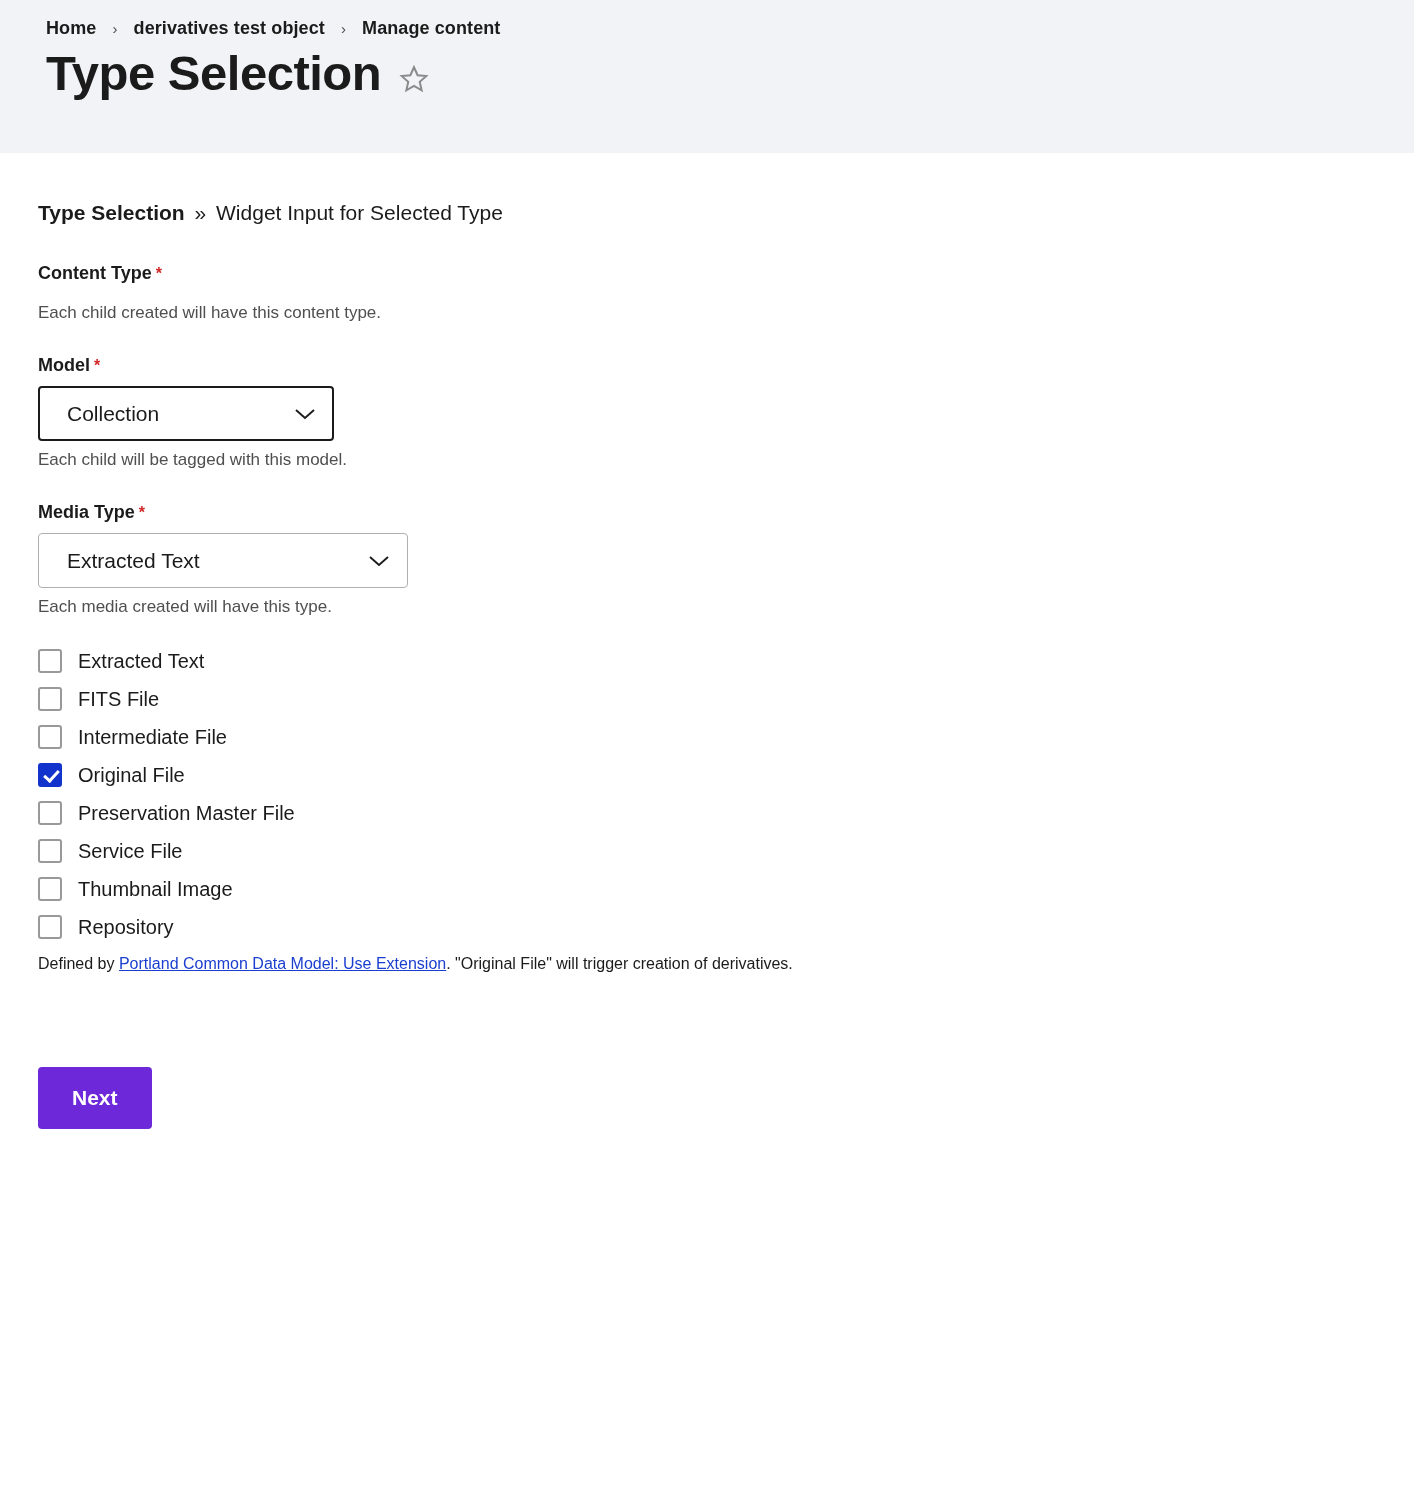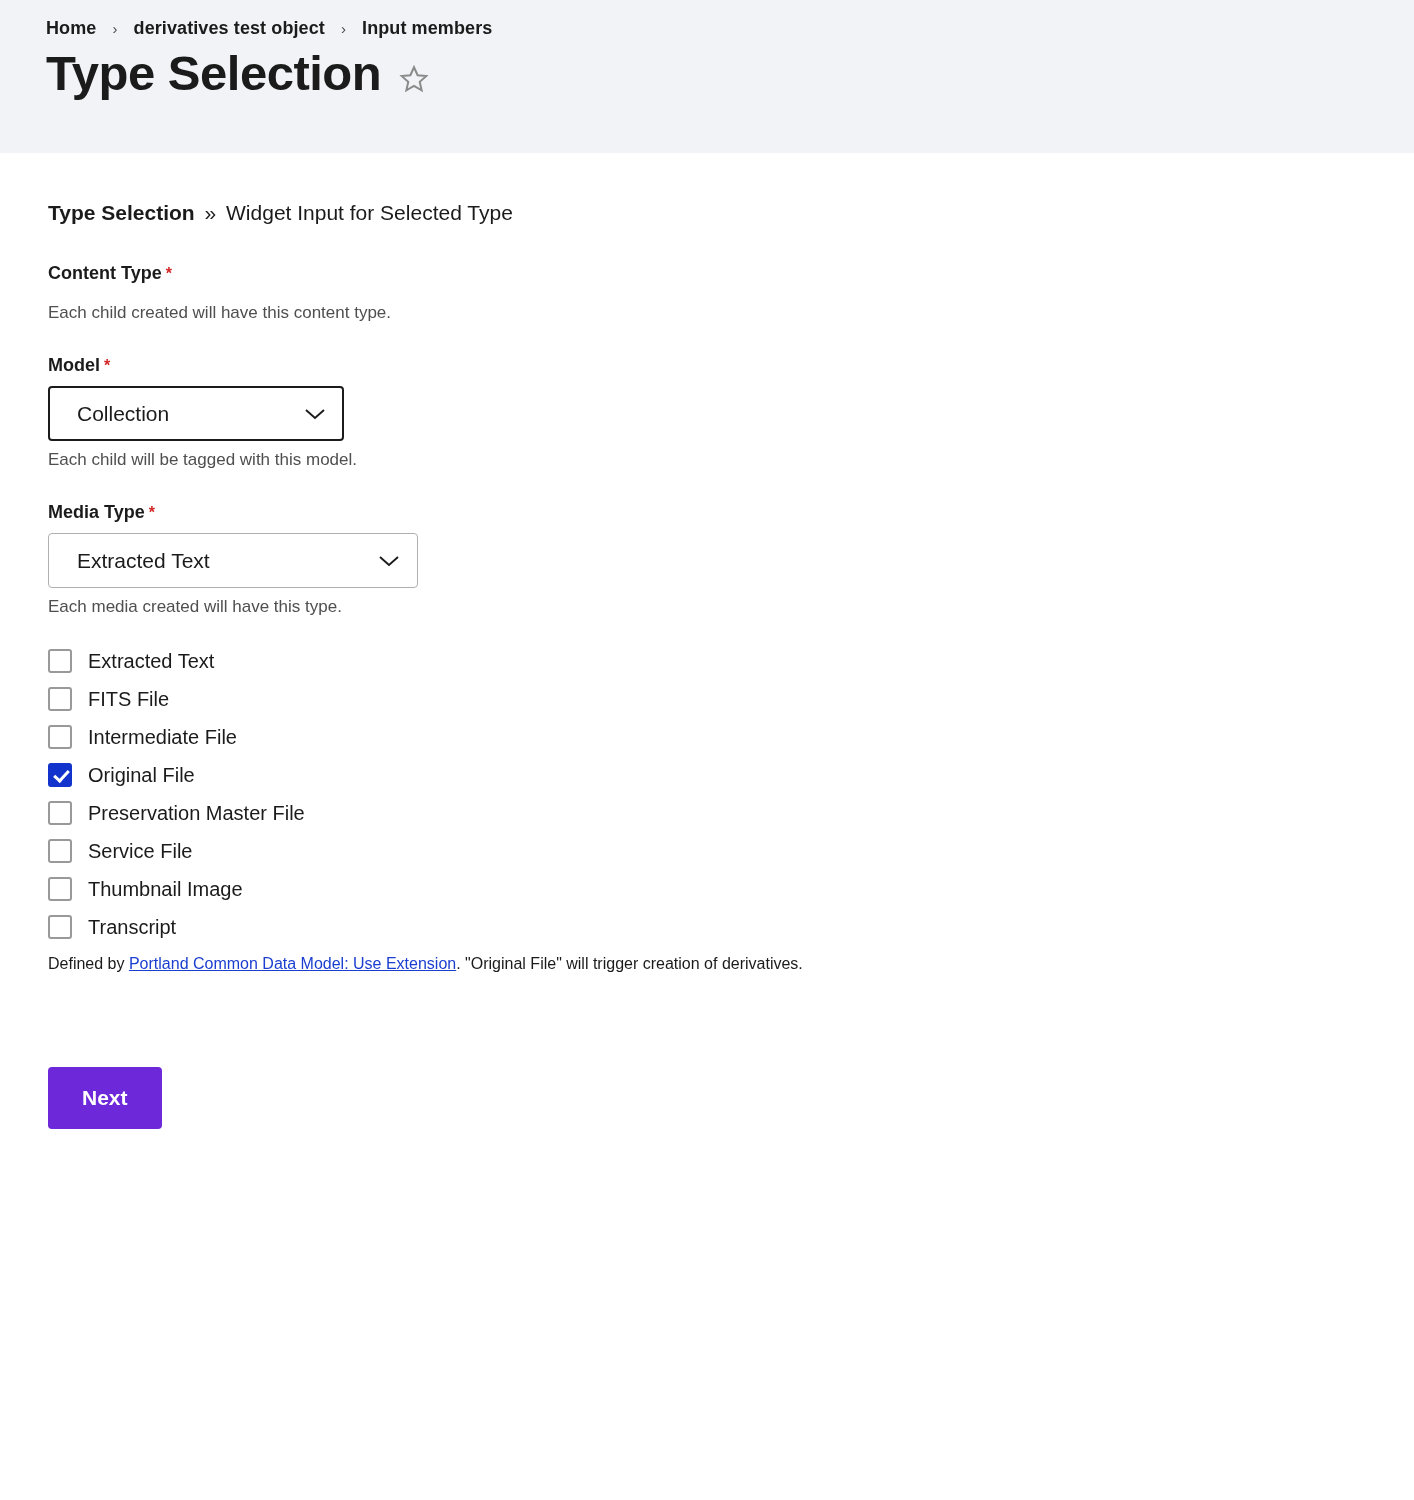--- a/index.html
+++ b/index.html
@@ -55,21 +55,21 @@
   .star-icon {
     width: 30px;
     height: 30px;
     color: #8a8a8a;
     display: inline-block;
     margin-top: 10px;
   }
 
   
   .main {
-    padding: 48px 46px 60px 48px;
+    padding: 48px 46px 60px 38px;
   }
   .form-breadcrumb {
     font-size: 21px;
     margin-bottom: 38px;
     color: #1b1b1b;
   }
   .form-breadcrumb .strong { font-weight: bold; }
   .form-breadcrumb .chev { margin: 0 4px; }
 
   .field-block { margin-bottom: 32px; }
@@ -190,21 +190,21 @@
 </style>
 </head>
 <body>
 
 <div class="page-header">
   <div class="breadcrumb">
     <span class="crumb">Home</span>
     <span class="sep">›</span>
     <span class="crumb">derivatives test object</span>
     <span class="sep">›</span>
-    <span class="crumb">Input members</span>
+    <span class="crumb">Manage content</span>
   </div>
   <div class="title-row">
     <h1 class="page-title">Type Selection</h1>
     <span class="star-icon">
       <svg viewBox="0 0 24 24" width="30" height="30" fill="none" stroke="currentColor" stroke-width="1.6">
         <polygon points="12,2.6 14.9,9 21.8,9.7 16.6,14.3 18.1,21.1 12,17.6 5.9,21.1 7.4,14.3 2.2,9.7 9.1,9"></polygon>
       </svg>
     </span>
   </div>
 </div>
@@ -287,21 +287,21 @@
         <div class="check-row">
           <span class="cbox"></span>
           <span class="check-label">Service File</span>
         </div>
         <div class="check-row">
           <span class="cbox"></span>
           <span class="check-label">Thumbnail Image</span>
         </div>
         <div class="check-row">
           <span class="cbox"></span>
-          <span class="check-label">Transcript</span>
+          <span class="check-label">Repository</span>
         </div>
       </div>
     <div class="defined-by">
       <span>Defined by </span><a href="#">Portland Common Data Model: Use Extension</a><span>. "Original File" will trigger creation of derivatives.</span>
     </div>
   </div>
 
   <button class="next-button">Next</button>
 </div>
 

